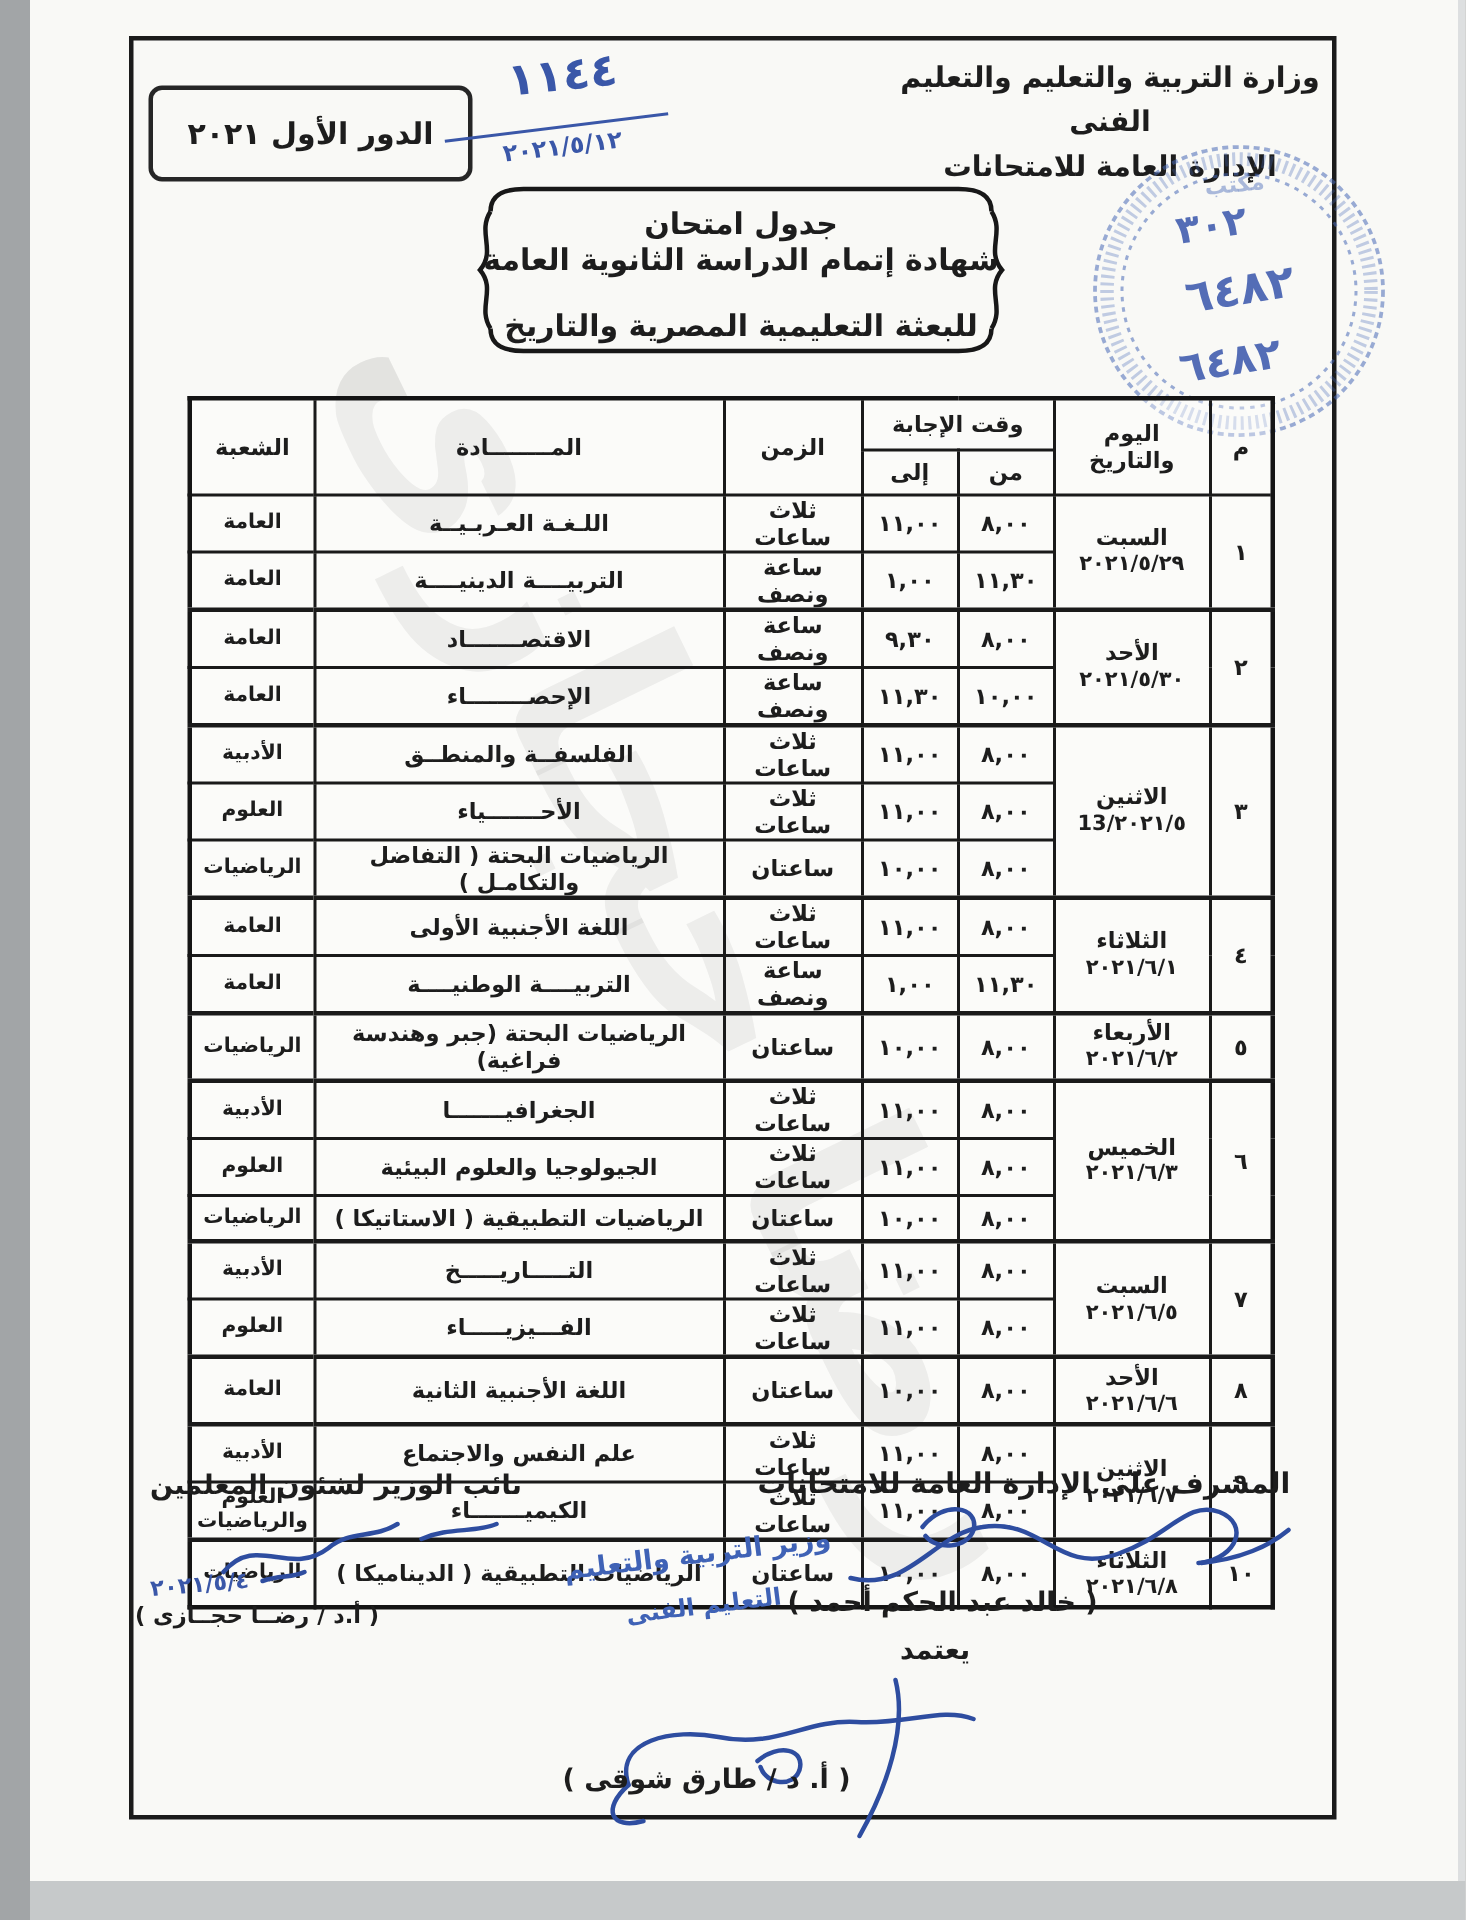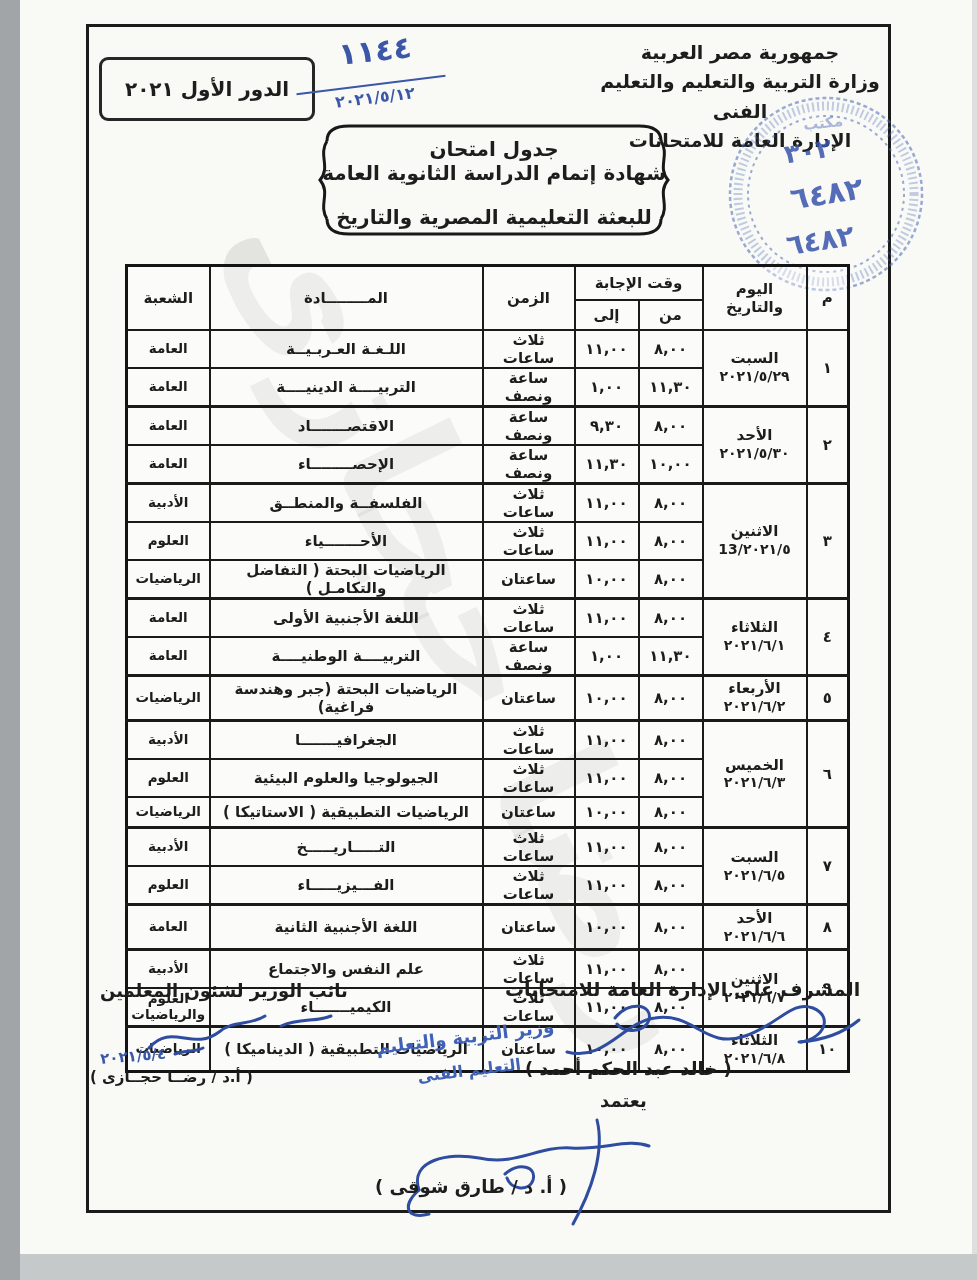--- a/index.html
+++ b/index.html
@@ -82,21 +82,20 @@
 
   <div class="abs session-box">
     <span>الدور الأول ٢٠٢١</span>
   </div>
 
   <div class="abs hand hand-number">١١٤٤</div>
   <div class="abs hand-line"></div>
   <div class="abs hand hand-date">٢٠٢١/٥/١٢</div>
 
   <div class="abs ministry">
-    <div>جمهورية مصر العربية</div>
     <div>وزارة التربية والتعليم والتعليم الفنى</div>
     <div>الإدارة العامة للامتحانات</div>
   </div>
 
   <div class="abs stamp">
     <svg width="256" height="212">
       <circle cx="128" cy="102" r="96" fill="none" stroke="rgba(72,106,182,.55)" stroke-width="2.5" stroke-dasharray="4 3"></circle>
       <circle cx="128" cy="102" r="88" fill="none" stroke="rgba(72,106,182,.32)" stroke-width="9" stroke-dasharray="2 3"></circle>
       <circle cx="128" cy="102" r="78" fill="none" stroke="rgba(72,106,182,.55)" stroke-width="2" stroke-dasharray="3 4"></circle>
     </svg>

